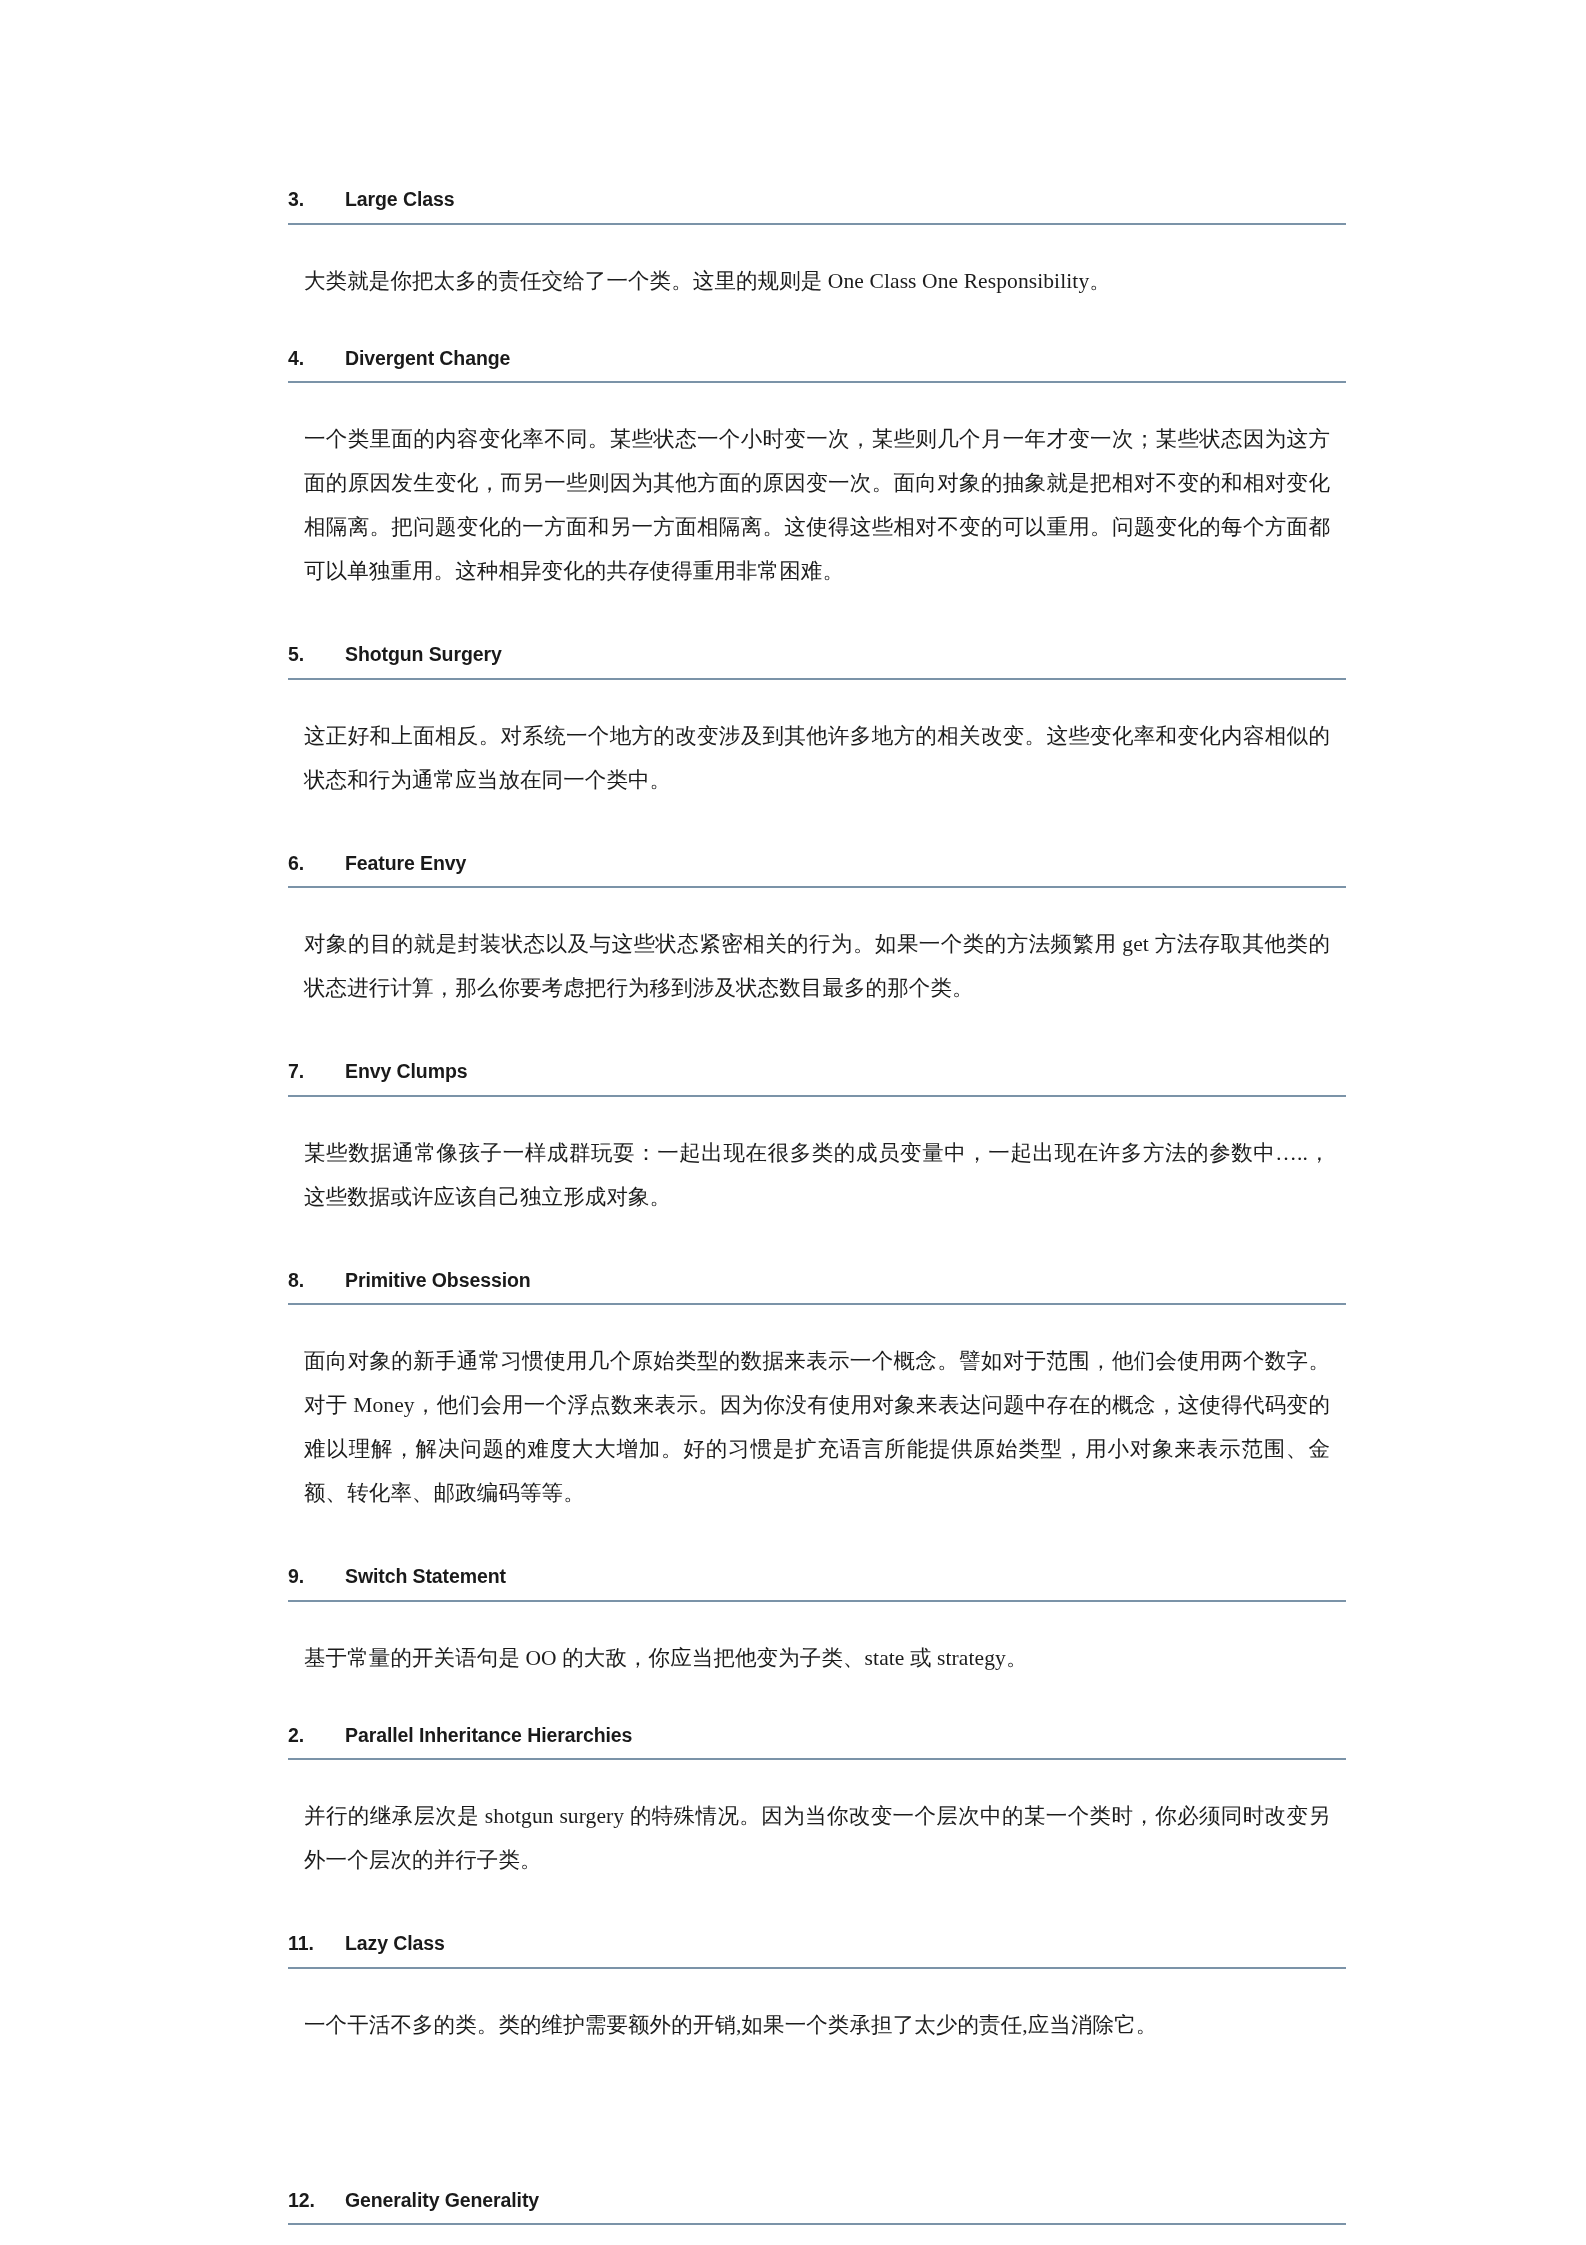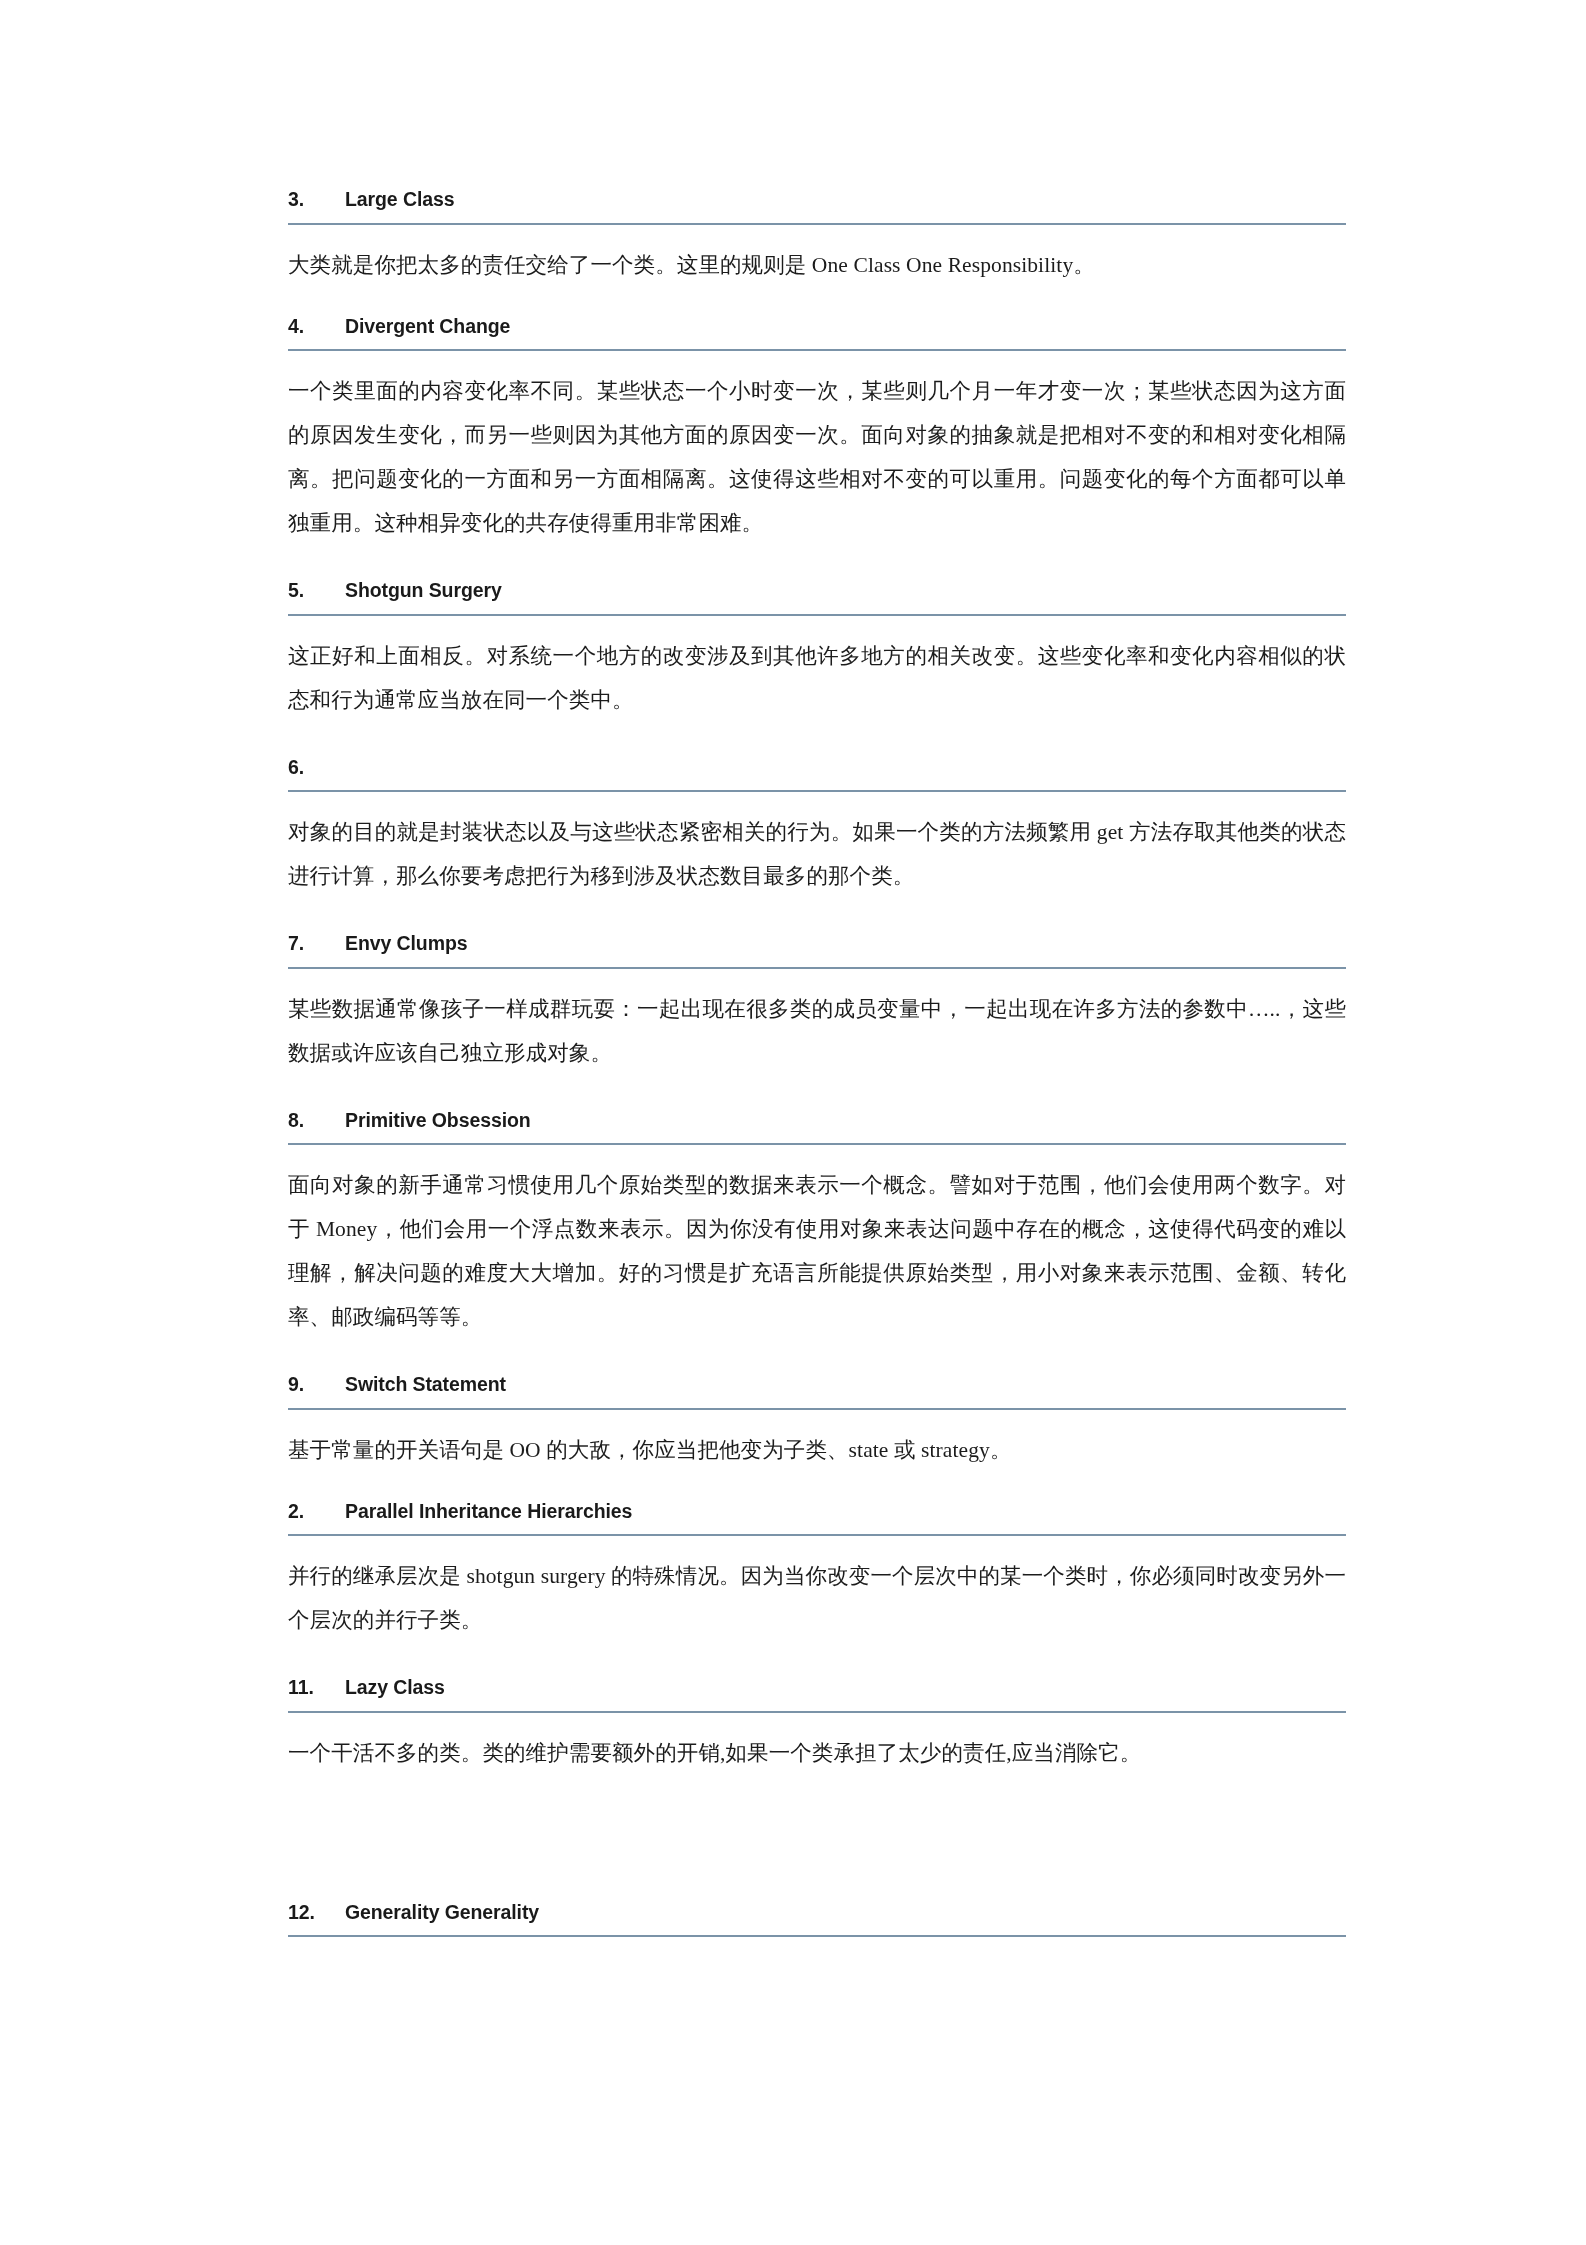--- a/index.html
+++ b/index.html
@@ -52,21 +52,21 @@
   }
 
   
   .body-text {
     font-family: "Liberation Serif", "DejaVu Serif", serif;
     font-size: 21.5px;
     line-height: 44px;
     color: #1c1c1c;
     text-align: justify;
     text-justify: inter-ideograph;
-    margin: 0;
+    margin: 16px;
     padding-top: 18px;
     letter-spacing: 0.1px;
   }
   .body-text.nojustify { text-align: left; }
 
   
   .gap-sm { height: 30px; }
   .gap-md { height: 36px; }
   .gap-lg { height: 128px; }
 </style>
@@ -99,20 +99,21 @@
         <span class="num">5.</span>
         <span class="title">Shotgun Surgery</span>
       </div>
       <p class="body-text">这正好和上面相反。对系统一个地方的改变涉及到其他许多地方的相关改变。这些变化率和变化内容相似的状态和行为通常应当放在同一个类中。</p>
     </div>
     <div class="gap-md"></div>
 
     <div class="section">
       <div class="heading">
         <span class="num">6.</span>
+        <span class="title">Feature Envy</span>
       </div>
       <p class="body-text">对象的目的就是封装状态以及与这些状态紧密相关的行为。如果一个类的方法频繁用 get 方法存取其他类的状态进行计算，那么你要考虑把行为移到涉及状态数目最多的那个类。</p>
     </div>
     <div class="gap-md"></div>
 
     <div class="section">
       <div class="heading">
         <span class="num">7.</span>
         <span class="title">Envy Clumps</span>
       </div>

